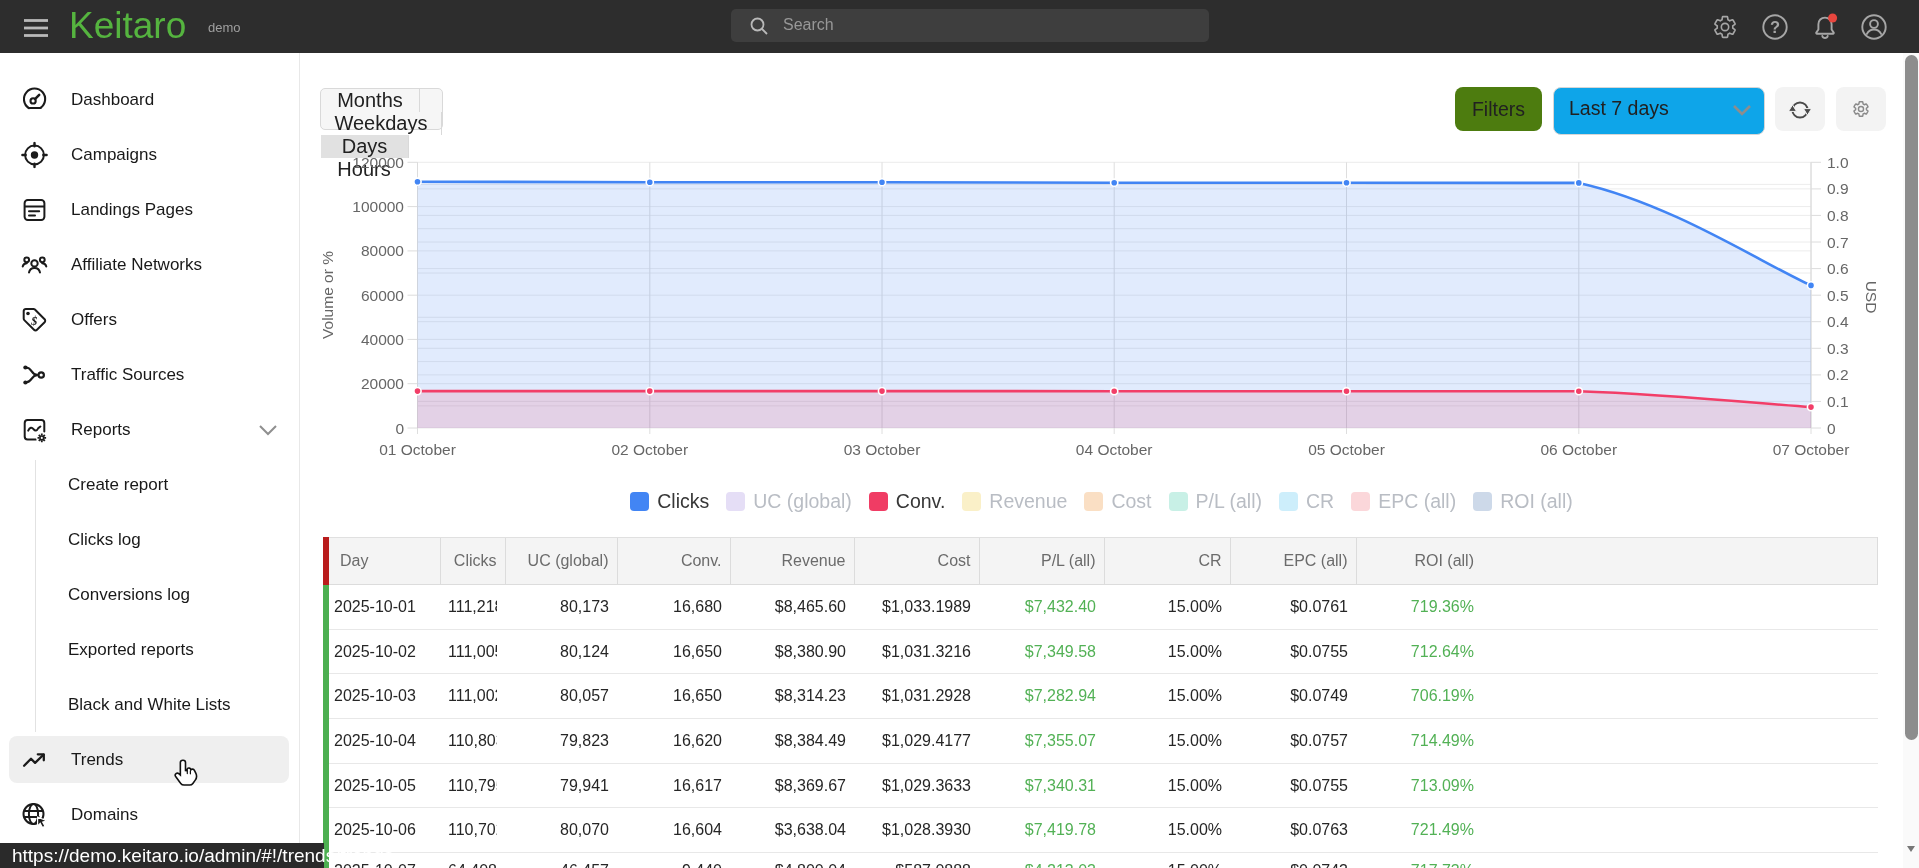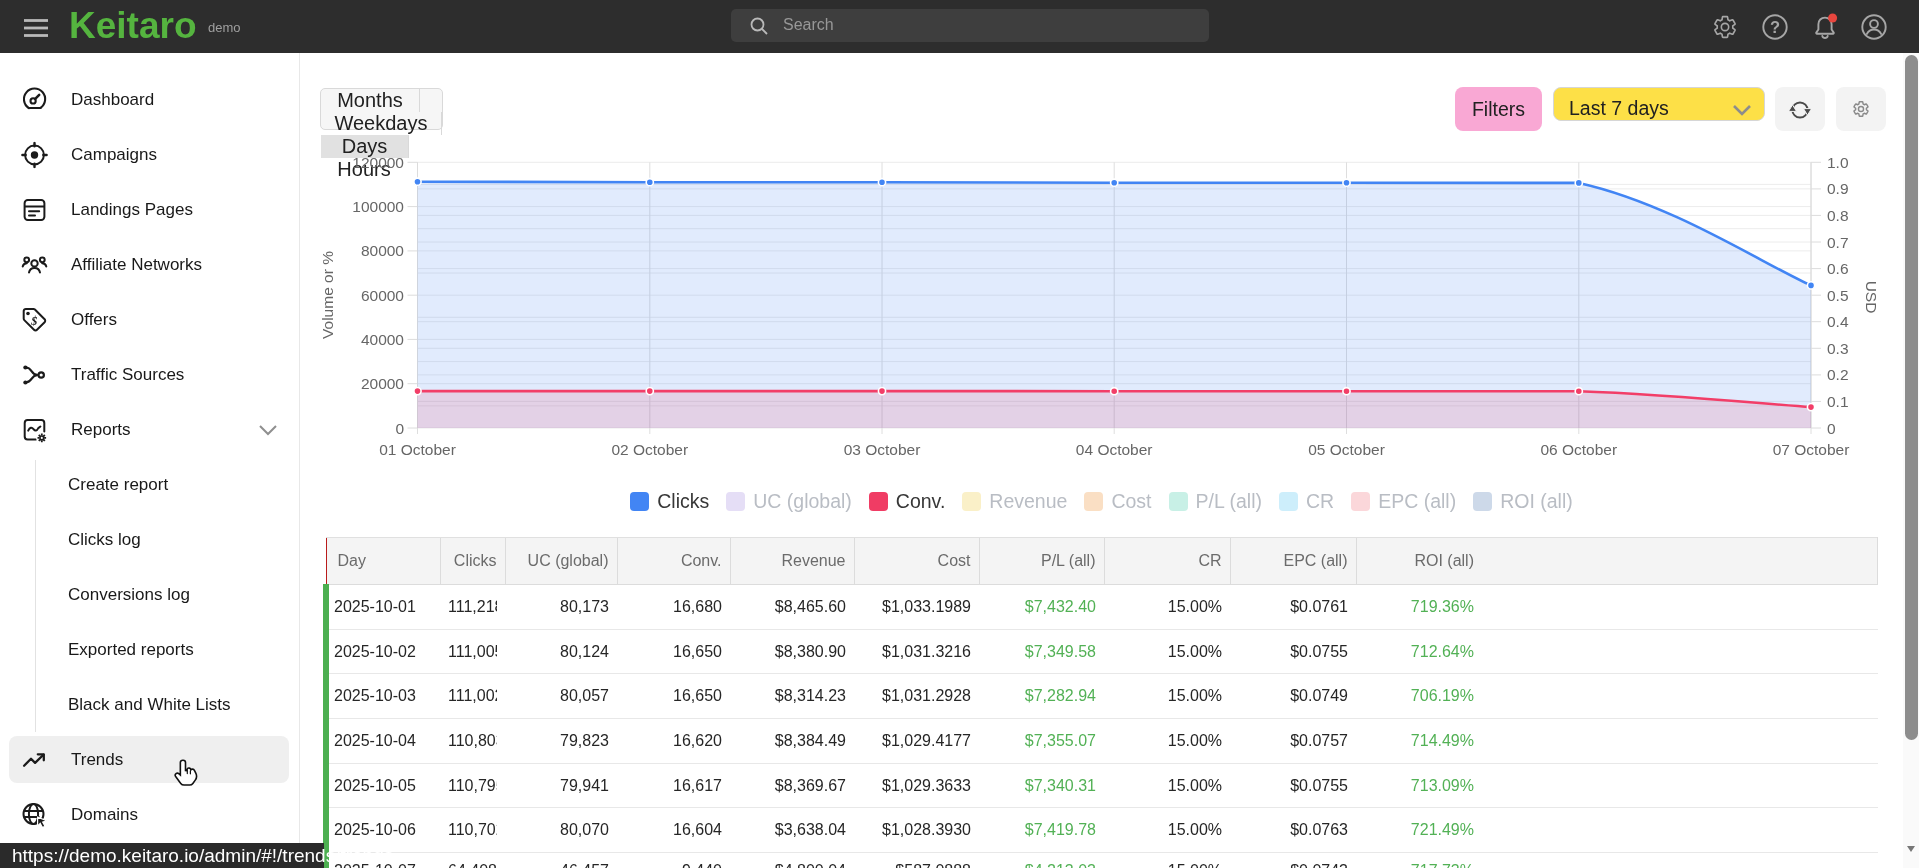--- a/index.html
+++ b/index.html
@@ -1,48 +1,48 @@
 <!DOCTYPE html>
 <html><head>
 <meta charset="utf-8">
 <style>
 * { margin:0; padding:0; box-sizing:border-box; }
 html,body { width:1919px; height:868px; overflow:hidden; background:#fff;
   font-family:"Liberation Sans", sans-serif; }
 .abs { position:absolute; }
 #topbar { position:absolute; left:0; top:0; width:1919px; height:53px; background:#2d2d2d; z-index:50; }
-#logo { position:absolute; left:69px; top:5px; font-size:37px; font-weight:bold; color:#55b43f; }
+#logo { position:absolute; left:69px; top:5px; font-size:37px; font-weight:normal; color:#55b43f; }
 #demo { position:absolute; left:208px; top:20px; font-size:13px; color:#9f9f9f; }
 #search { position:absolute; left:731px; top:9px; width:478px; height:33px; background:#3e3e3e; border-radius:5px; }
 #search span { position:absolute; left:52px; top:7px; font-size:16px; color:#989898; }
 #sidebar { position:absolute; left:0; top:53px; width:300px; height:815px; background:#fff; border-right:1px solid #e8e8e8; }
 .mitem { position:absolute; left:0; width:300px; height:54px; }
 .mitem .lbl { position:absolute; left:71px; top:50%; transform:translateY(-50%); font-size:17px; color:#191919; }
 .sub .lbl { left:68px; }
 .mitem svg { position:absolute; left:21px; top:50%; transform:translateY(-50%); }
 #guide { position:absolute; left:35px; top:407px; width:1px; height:272px; background:#e2e2e2; }
 #hl { position:absolute; left:9px; top:683px; width:280px; height:47px; background:#efefef; border-radius:8px; }
 #tabs { position:absolute; left:320px; top:88px; height:42px; border:1px solid #d9d9d9; border-radius:5px; background:#f6f6f6; display:flex;flex-direction:column; }
 #tabs .tab { height:100%; display:flex; align-items:center; justify-content:center; font-size:20px; color:#212121; border-right:1px solid #d9d9d9; }
 #tabs .tab:last-child { border-right:none; }
 #tabs .sel { background:#e1e1e1; }
-#filters { position:absolute; left:1455px; top:87px; width:87px; height:44px; background:#f9a8d4; border-radius:8px; font-size:19.5px; color:#212121; display:flex; align-items:center; justify-content:center; }
-#datesel { position:absolute; left:1553px; top:87px; width:212px; height:34px; background:#fde047; border:1px solid #d6d6d6; border-radius:8px; font-size:19.5px; color:#212121; }
+#filters { position:absolute; left:1455px; top:87px; width:87px; height:44px; background:#4d7c0f; border-radius:8px; font-size:19.5px; color:#212121; display:flex; align-items:center; justify-content:center; }
+#datesel { position:absolute; left:1553px; top:87px; width:212px; height:48px; background:#0ea5e9; border:1px solid #d6d6d6; border-radius:8px; font-size:19.5px; color:#212121; }
 #datesel span { position:absolute; left:15px; top:9px; }
 #btn-refresh { position:absolute; left:1775px; top:87px; width:50px; height:44px; background:#f3f3f3; border-radius:8px; }
 #btn-gear { position:absolute; left:1836px; top:87px; width:50px; height:44px; background:#f3f3f3; border-radius:8px; }
 #chart { position:absolute; left:300px; top:140px; }
 #legend { position:absolute; left:300px; top:490px; width:1603px; display:flex; justify-content:center; gap:17px; }
 .litem { display:flex; align-items:center; font-size:19.5px; color:#b9bdc4; }
 .litem .sw { width:19px; height:19px; border-radius:4px; margin-right:8px; }
 .litem.on { color:#373737; }
 #table { position:absolute; left:323px; top:537px; width:1555px; border-collapse:collapse; table-layout:fixed; font-size:16px; }
 #table th { font-weight:normal; color:#6b6b6b; border-top:1px solid #e0e0e0; border-bottom:1px solid #dcdcdc; border-left:1px solid #dcdcdc; height:47px; padding:0 8px; text-align:right; background:#f4f4f4; overflow:hidden; white-space:nowrap; }
 #table th:first-child { text-align:left; padding-left:11px; }
-#table th.nb { border-left:1px solid #b91c1c; }
+#table th.nb { border-left:6px solid #b91c1c; }
 #table th.nb2 { border-left:none; }
 #table th:last-child { border-right:1px solid #dcdcdc; }
 #table td { color:#262626; height:44.7px; border-bottom:1px solid #e8e8e8; padding:0 8px; text-align:right; white-space:nowrap; overflow:hidden; }
 #table td .clip { overflow:hidden; width:100%; }
 #table td:first-child { text-align:left; border-left:6px solid #4caf50; padding-left:5px; }
 #table .grn { color:#52b155; }
 #table tr.last td { vertical-align:top; padding-top:9px; }
 #urltip { position:absolute; left:0; top:843px; width:324px; height:43px; background:#2a2a2a; color:#fff; font-size:19px; line-height:25px; padding-left:12px; z-index:60; }
 #sbar { position:absolute; left:1903px; top:53px; width:16px; height:815px; background:#fafafa; z-index:55; }
 #sbar .thumb { position:absolute; left:1.5px; top:2px; width:13px; height:685px; background:#8d8d8d; border-radius:7px; }

